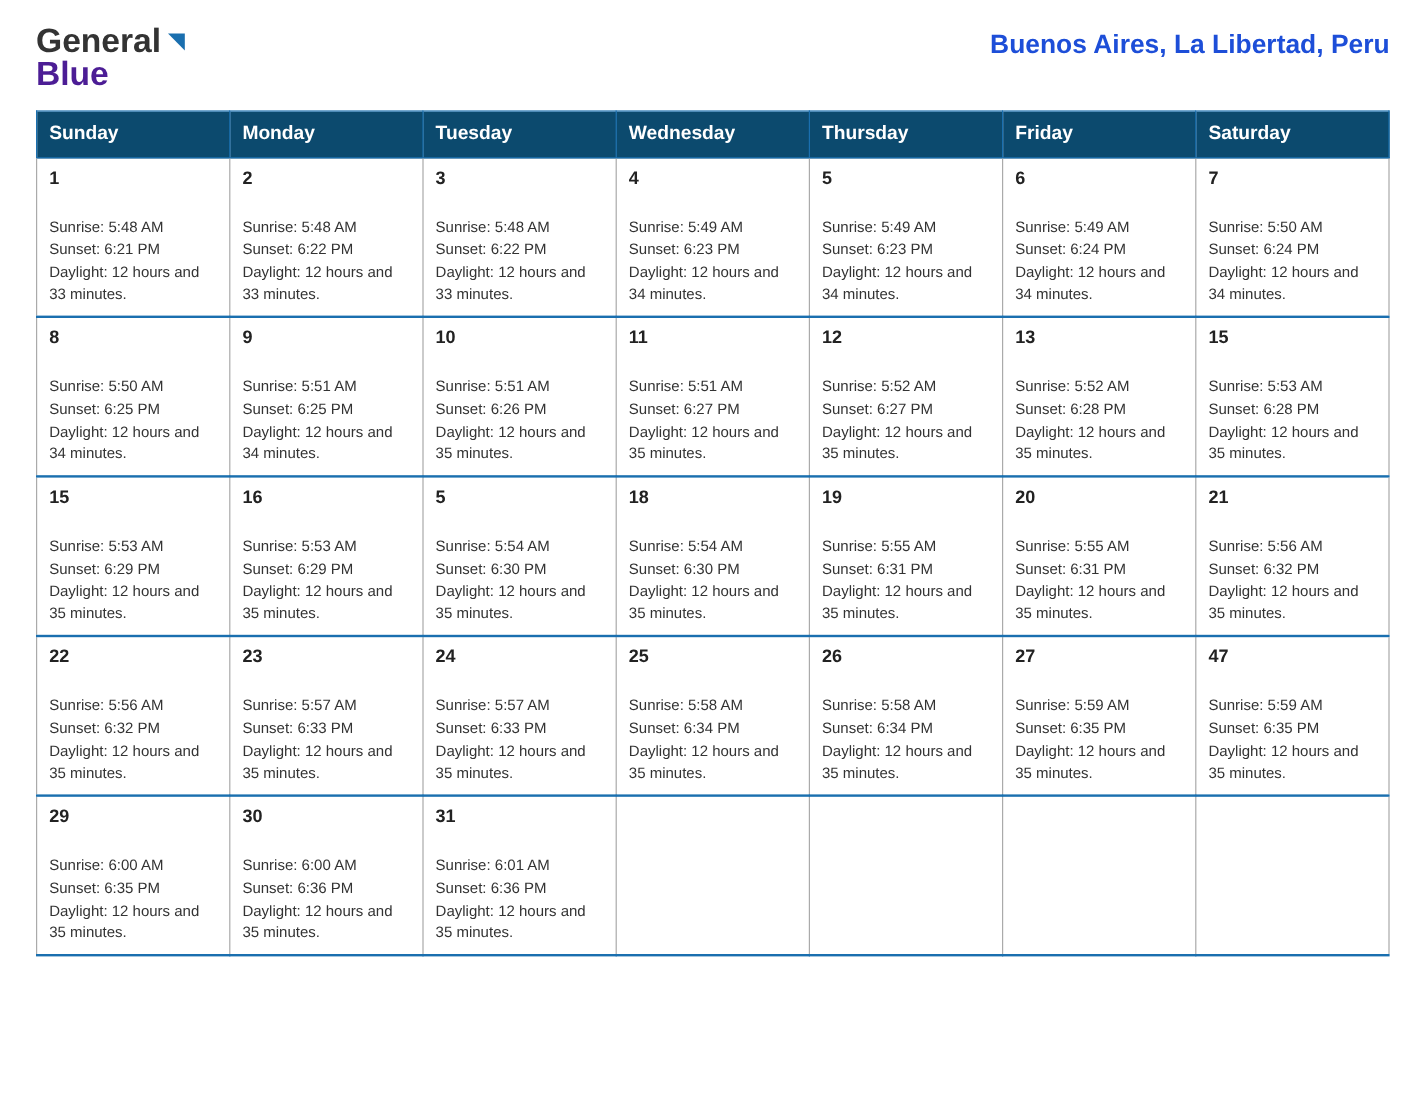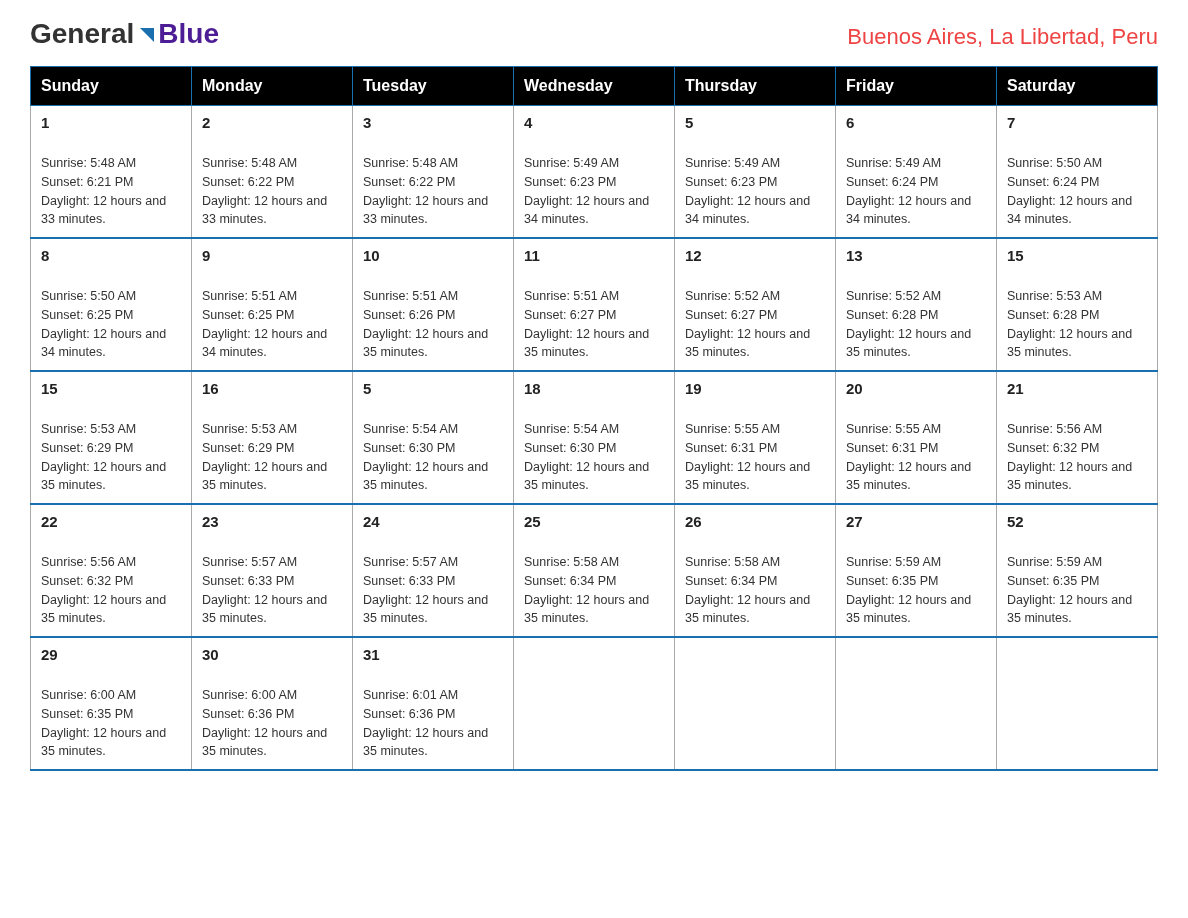--- a/index.html
+++ b/index.html
@@ -11,21 +11,21 @@
       min-height: 918px;
     }
     .header {
       display: flex;
       justify-content: space-between;
       align-items: flex-start;
       margin-bottom: 16px;
     }
     .logo {
       display: flex;
-      flex-direction: row;
+      flex-direction: column;
       align-items: flex-start;
     }
     .logo-text {
       font-size: 28px;
       font-weight: bold;
       color: #333;
       line-height: 1;
     }
     .logo-line2 {
       font-size: 28px;
@@ -37,31 +37,31 @@
       text-align: right;
     }
     .title-block h1 {
       font-size: 52px;
       font-weight: bold;
       color: #222;
       line-height: 1.1;
     }
     .title-block h2 {
       font-size: 22px;
-      font-weight: normal;
-      color: #ef4444;
+      font-weight: bold;
+      color: #1d4ed8;
       margin-top: 4px;
     }
     .calendar {
       width: 100%;
       border-collapse: collapse;
       border: 1px solid #1a6faf;
     }
     .calendar thead tr th {
-      background: #000000;
+      background: #0c4a6e;
       color: #fff;
       font-size: 16px;
       font-weight: bold;
       padding: 10px 10px;
       text-align: left;
       border: 1px solid #1a6faf;
     }
     .calendar tbody tr td {
       border: 1px solid #aaa;
       vertical-align: top;
@@ -339,21 +339,21 @@
       </td>
         <td>
         <span class="day-num">27</span>
         <div class="day-info">
           Sunrise: 5:59 AM<br>
           Sunset: 6:35 PM<br>
           Daylight: 12 hours and 35 minutes.
         </div>
       </td>
         <td>
-        <span class="day-num">52</span>
+        <span class="day-num">47</span>
         <div class="day-info">
           Sunrise: 5:59 AM<br>
           Sunset: 6:35 PM<br>
           Daylight: 12 hours and 35 minutes.
         </div>
       </td>
       </tr>
       <tr>
         <td>
         <span class="day-num">29</span>

